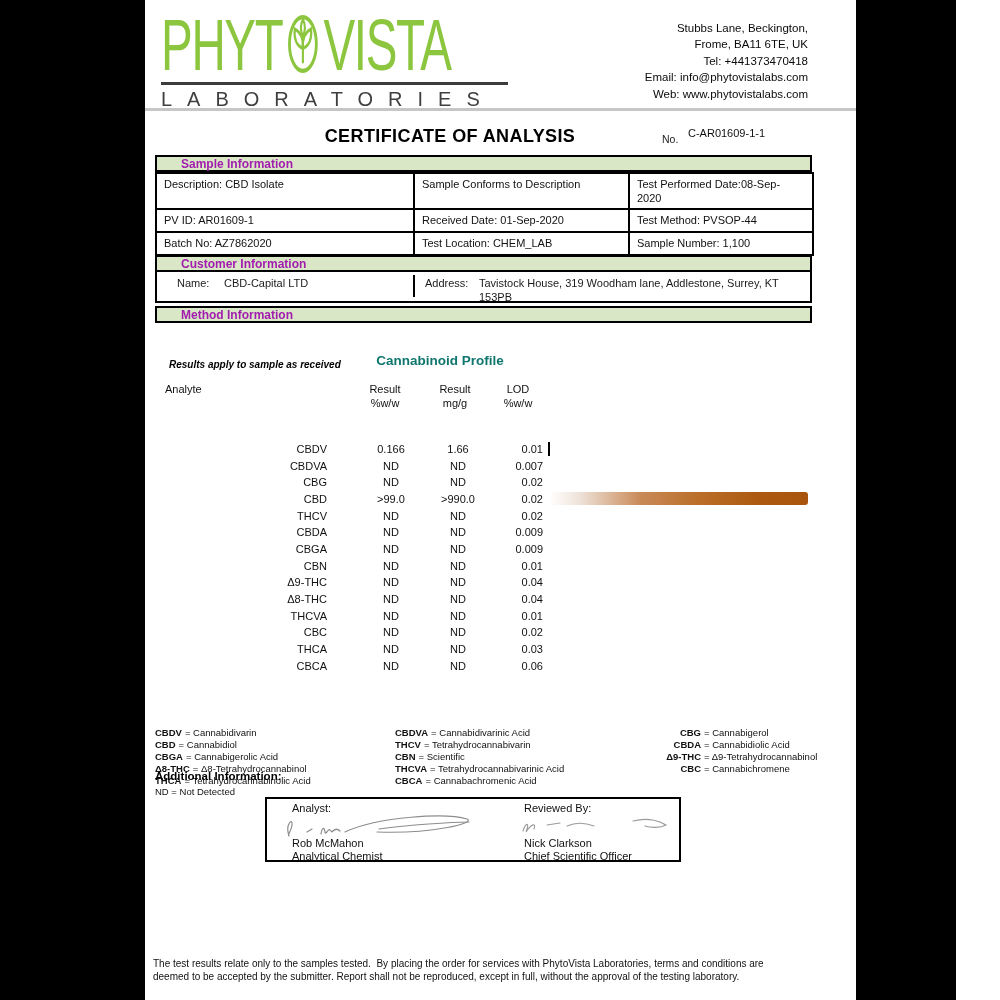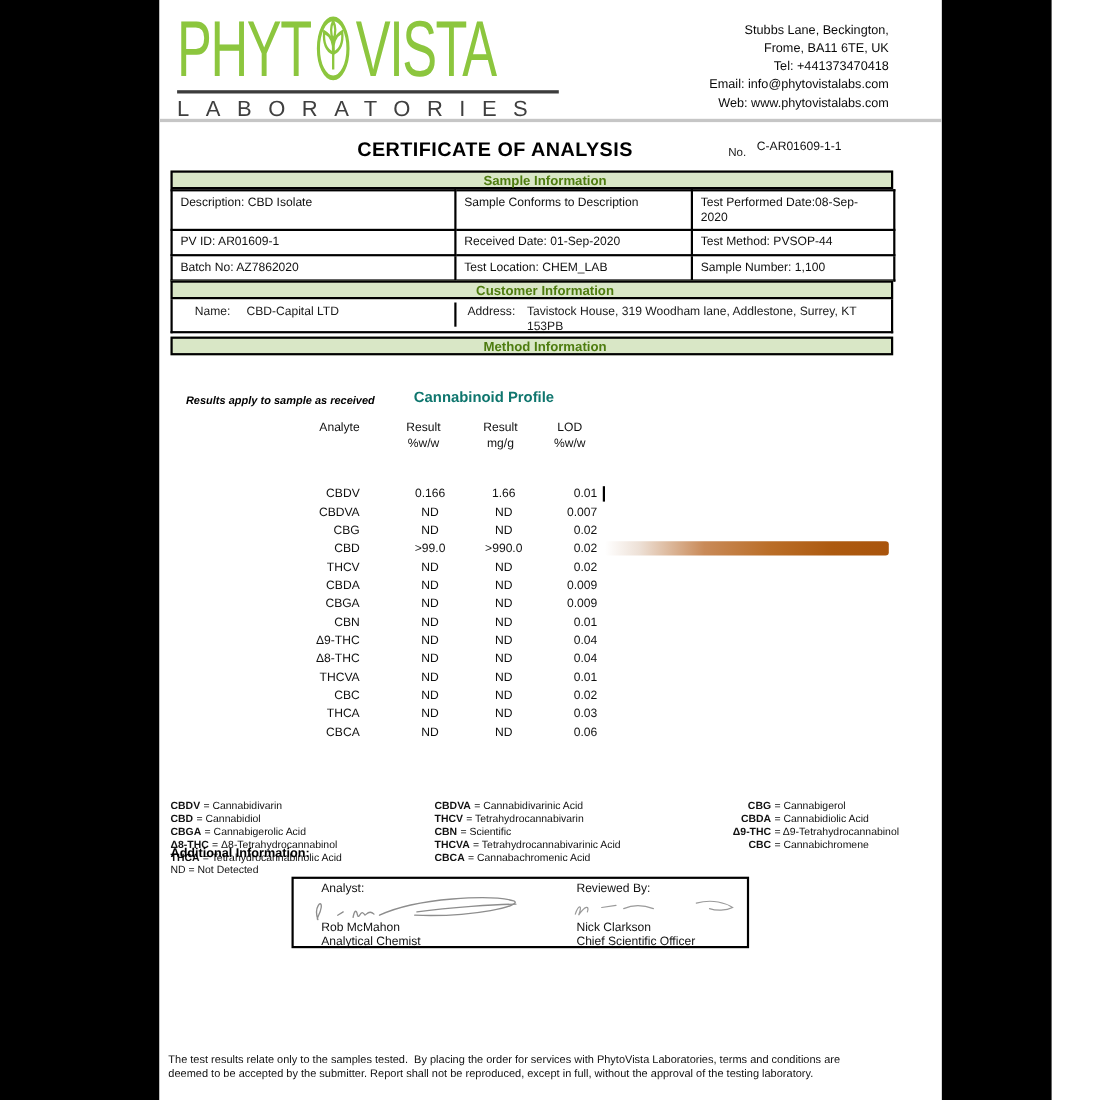--- a/index.html
+++ b/index.html
@@ -22,21 +22,21 @@
   .head-rule { position:absolute; left:0; top:108px; width:711px; height:3px; background:#c6c6c6; }
 
   
   .coa-title { position:absolute; left:150px; top:126px; width:310px; text-align:center;
     font-size:18px; font-weight:bold; letter-spacing:0.4px; color:#000; }
   .coa-no-label { position:absolute; left:517px; top:133px; font-size:10.5px; color:#222; }
   .coa-number { position:absolute; left:543px; top:127px; font-size:11px; color:#111; }
 
   
   .sec-head { position:absolute; left:10px; width:657px; height:17px; background:#D9E7C6;
-    border:2px solid #000; font-size:12px; font-weight:bold; line-height:13px; padding:1px 0 0 24px; color:#4d7c0f;text-align:center; }
+    border:2px solid #000; font-size:12px; font-weight:bold; line-height:13px; padding:1px 0 0 24px; color:#a21caf; }
 
   
   .sample-table { position:absolute; left:10px; top:172px; width:657px; border-collapse:collapse;
     font-size:11px; color:#111; table-layout:fixed; }
   .sample-table td { border:2px solid #000; padding:4px 12px 3px 7px; vertical-align:top; line-height:13.5px; }
   .sample-table tr.r1 td { height:36px; }
   .sample-table tr.r2 td, .sample-table tr.r3 td { height:23px; }
 
   
   .cust-body { position:absolute; left:10px; top:272px; width:657px; height:31px;
@@ -49,21 +49,21 @@
 
   
   .meth-body { position:absolute; left:10px; top:323px; width:657px; height:17px;
     border:2px solid #000; border-top:none; font-size:11px; padding:1px 0 0 7px; }
 
   
   .prof-note { position:absolute; left:24px; top:359px; font-size:10px; font-weight:bold; font-style:italic; color:#000; }
   .prof-title { position:absolute; left:160px; top:353px; width:270px; text-align:center;
     font-size:13.5px; font-weight:bold; color:#0f766e; }
   .ch { position:absolute; font-size:11px; color:#111; }
-  .ch-analyte { left:20px; top:383px; width:162px; text-align:right; }
+  .ch-analyte { left:20px; top:383px; width:162px; text-align:left; }
   .ch-c1 { left:200px; width:80px; text-align:center; }
   .ch-c2 { left:270px; width:80px; text-align:center; }
   .ch-c3 { left:343px; width:60px; text-align:center; }
   .ch-l1 { top:383px; } .ch-l2 { top:397px; }
 
   .prow { position:absolute; left:0; width:420px; height:16.65px; font-size:11px; line-height:16.65px; color:#111; }
   .prow span { position:absolute; top:0; }
   .pa { left:20px; width:162px; text-align:right; }
   .pp { left:206px; width:80px; text-align:center; }
   .pm { left:273px; width:80px; text-align:center; }

